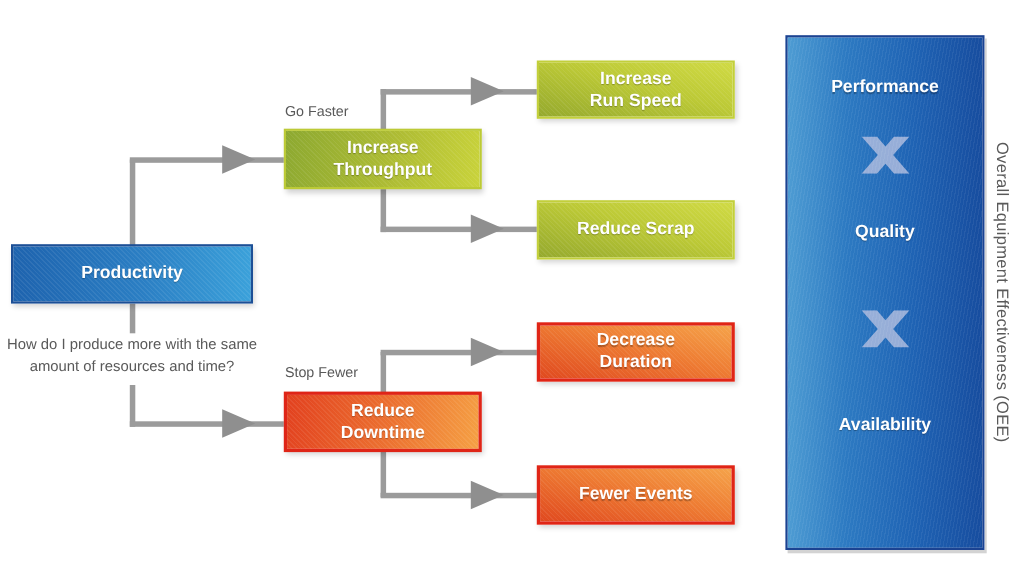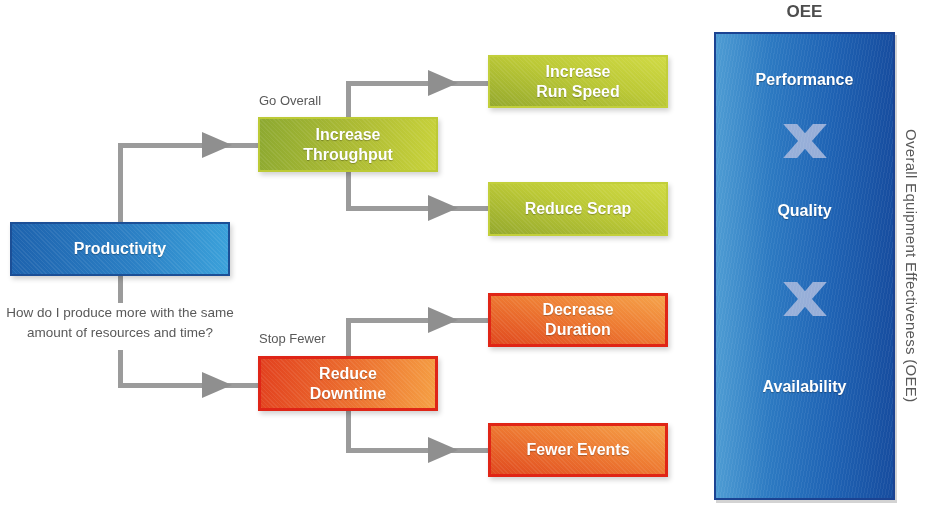--- a/index.html
+++ b/index.html
@@ -149,21 +149,21 @@
   <div class="arrow-right" style="left:428px; top:437px;"></div>
 
   <div class="node node-blue" style="left:10px; top:222px; width:220px; height:54px;">
     <span>Productivity</span>
   </div>
   <div class="question">
     <div>How do I produce more with the same</div>
     <div>amount of resources and time?</div>
   </div>
 
-  <div class="annotation" style="left:259px; top:93px;">Go Overall</div>
+  <div class="annotation" style="left:259px; top:93px;">Go Faster</div>
   <div class="node node-green" style="left:258px; top:117px; width:180px; height:55px;">
     <span>Increase
 Throughput</span>
   </div>
   <div class="node node-green-small" style="left:488px; top:55px; width:180px; height:53px;">
     <span>Increase
 Run Speed</span>
   </div>
   <div class="node node-green-small" style="left:488px; top:182px; width:180px; height:54px;">
     <span>Reduce Scrap</span>
@@ -175,21 +175,20 @@
 Downtime</span>
   </div>
   <div class="node node-orange-small" style="left:488px; top:293px; width:180px; height:54px;">
     <span>Decrease
 Duration</span>
   </div>
   <div class="node node-orange-small" style="left:488px; top:423px; width:180px; height:54px;">
     <span>Fewer Events</span>
   </div>
 
-  <div id="oee-title">OEE</div>
   <div id="oee-panel">
     <div class="oee-factor" style="top:37px;">Performance</div>
     <svg class="oee-x" style="top:90px;" viewBox="0 0 100 78">
       <polygon points="0,0 32,0 50,21 68,0 100,0 66,39 100,78 68,78 50,57 32,78 0,78 34,39" fill="#a4b6dc" opacity="0.9"></polygon>
     </svg>
     <div class="oee-factor" style="top:168px;">Quality</div>
     <svg class="oee-x" style="top:248px;" viewBox="0 0 100 78">
       <polygon points="0,0 32,0 50,21 68,0 100,0 66,39 100,78 68,78 50,57 32,78 0,78 34,39" fill="#a4b6dc" opacity="0.9"></polygon>
     </svg>
     <div class="oee-factor" style="top:344px;">Availability</div>

